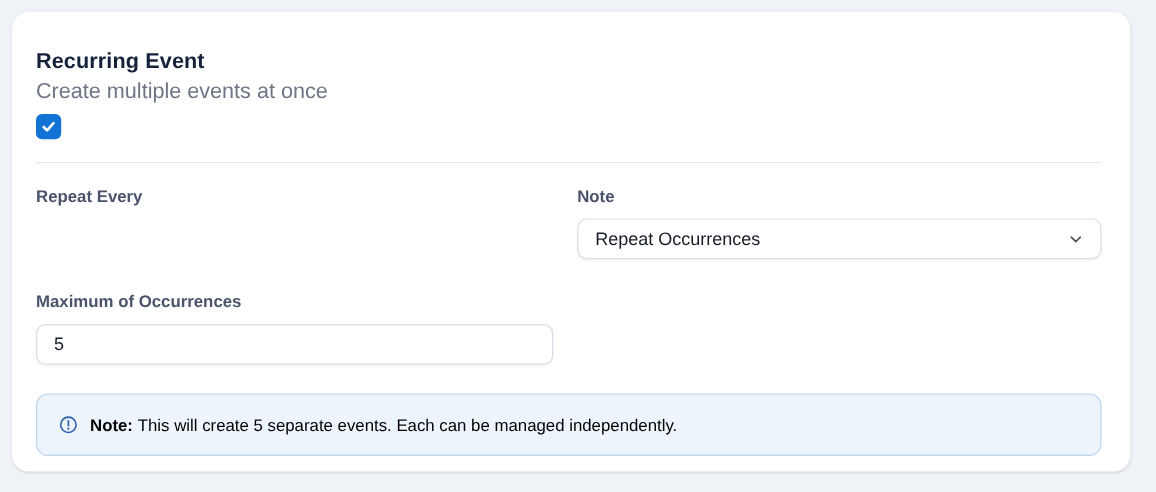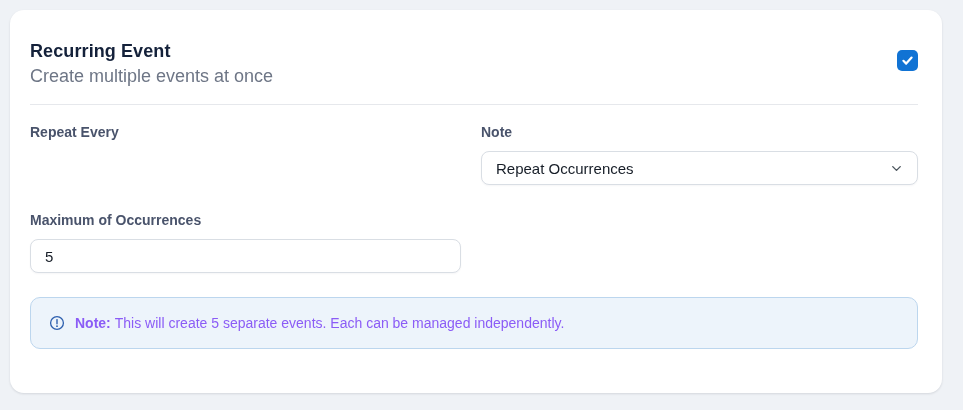--- a/index.html
+++ b/index.html
@@ -17,20 +17,21 @@
     background: #ffffff;
     border-radius: 14px;
     box-shadow: 0 1px 3px rgba(16,24,40,.07), 0 1px 2px rgba(16,24,40,.05);
     padding: 0 24px 0 20px;
   }
   .card-header {
     display: flex;
     justify-content: space-between;
     align-items: flex-start;
     padding-top: 30px;
+    flex-direction: column;
   }
   .card-title {
     font-size: 18px;
     font-weight: 700;
     color: #14213a;
     line-height: 22px;
     letter-spacing: .1px;
   }
   .card-subtitle {
     margin-top: 6px;
@@ -107,21 +108,21 @@
     border: 1px solid #bcd6ee;
     border-radius: 10px;
     background: #edf4fb;
     display: flex;
     align-items: center;
     gap: 10px;
     padding: 0 16px 0 18px;
   }
   .note-text {
     font-size: 14px;
-    color: #8b5cf6;
+    color: #000000;
     line-height: 18px;
   }
   .note-text strong { font-weight: 700; margin-right: 4px; }
   .chevron-icon, .info-icon { display: block; flex: 0 0 auto; }
 </style>
 </head>
 <body>
 
 <div class="page">
   <section class="card">

